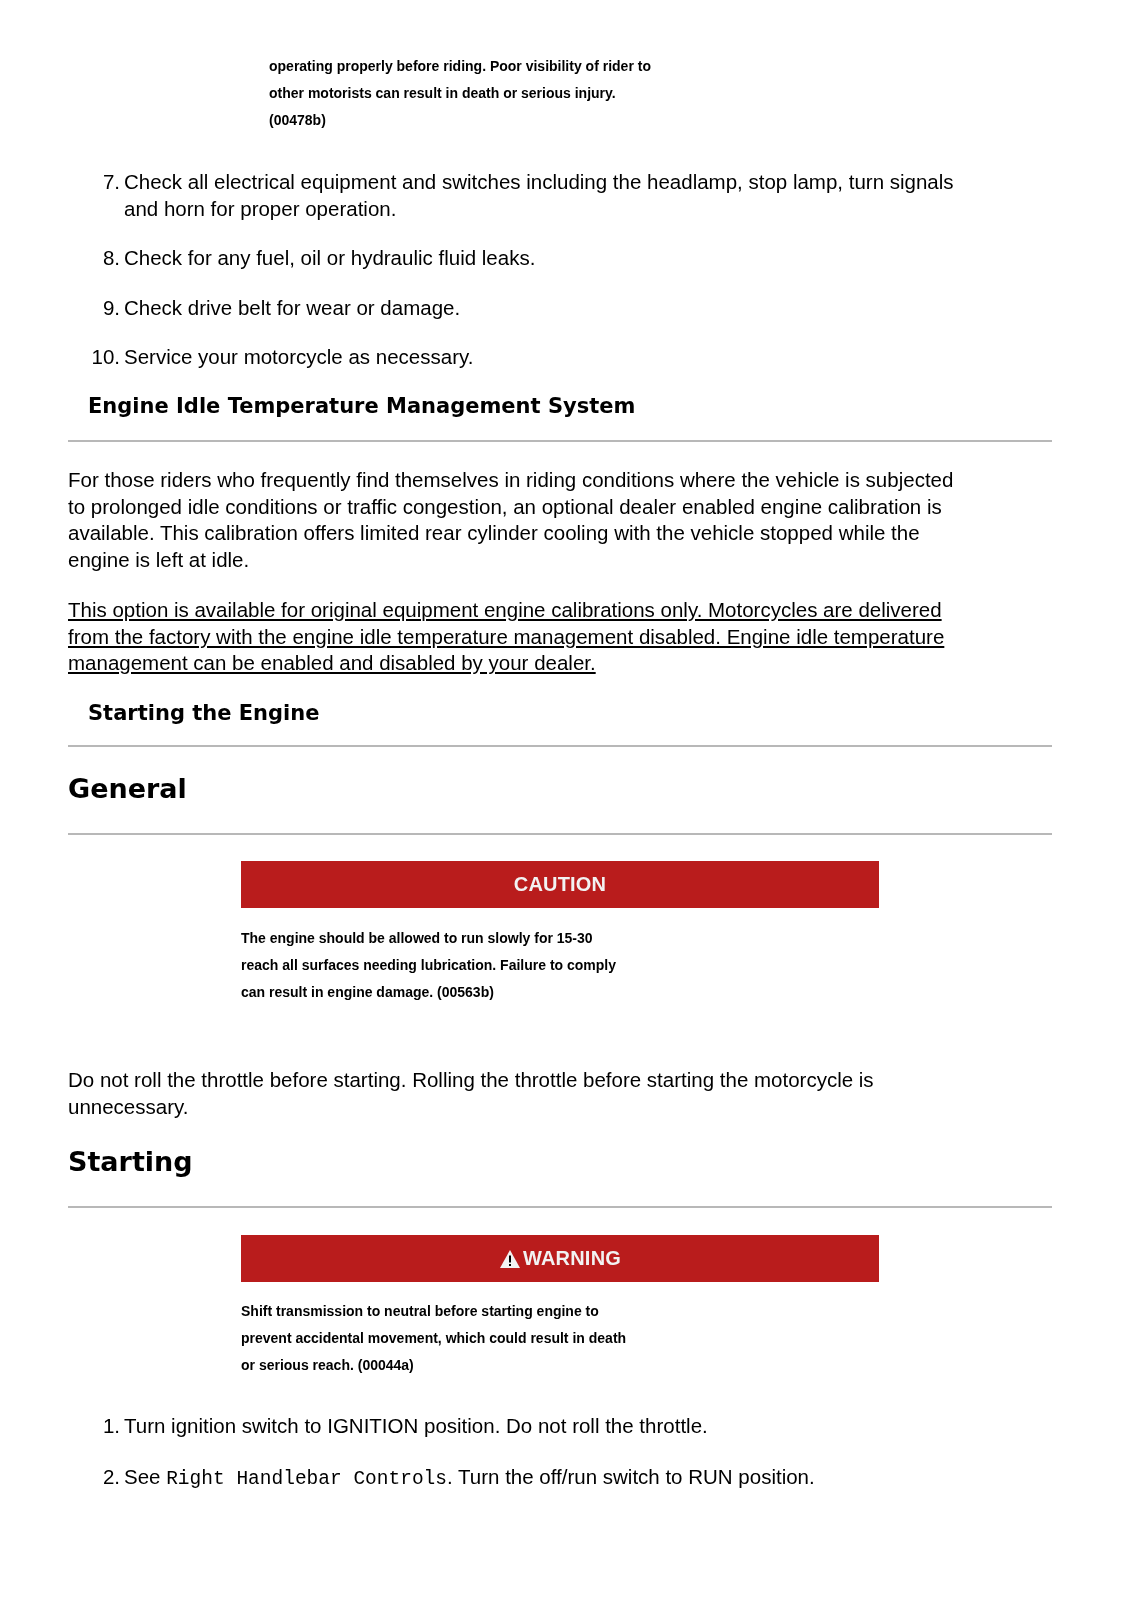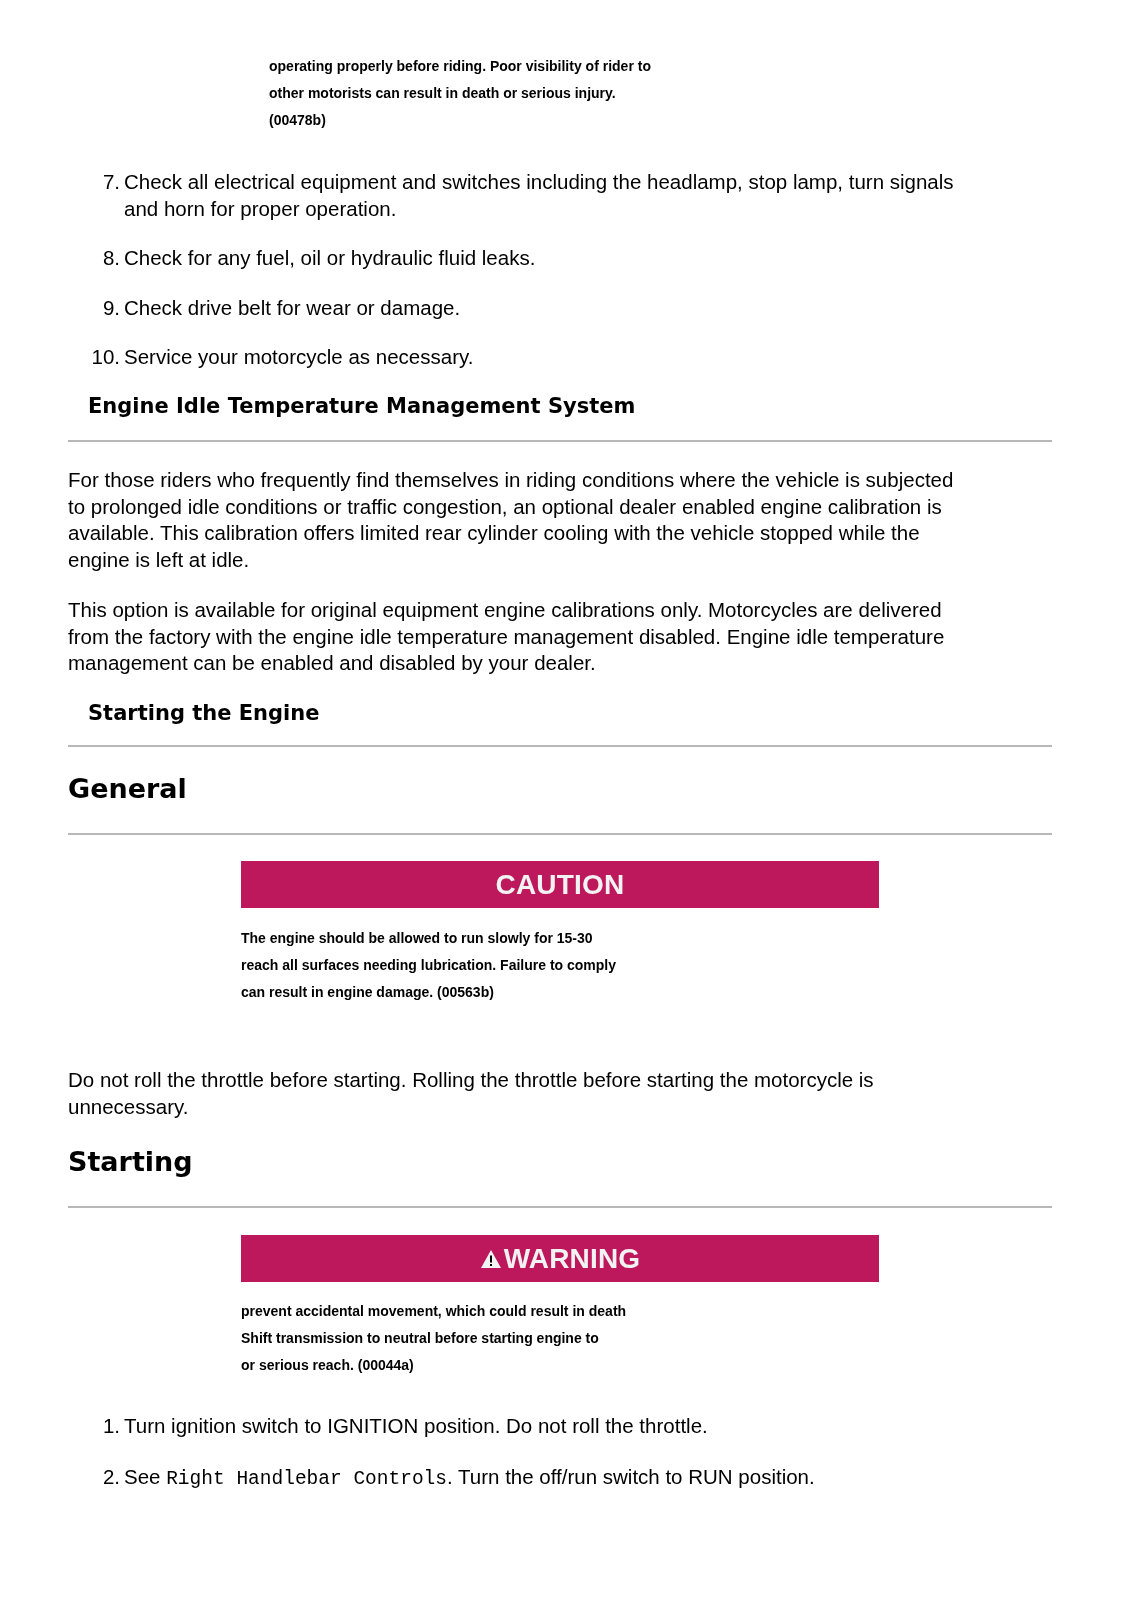--- a/index.html
+++ b/index.html
@@ -5,22 +5,22 @@
   html, body { margin: 0; padding: 0; background: #ffffff; }
   body { width: 1132px; height: 1600px; position: relative; overflow: hidden; color: #000; }
   .abs { position: absolute; }
   .arial { font-family: "Liberation Sans", sans-serif; }
   .verdana { font-family: Liberation Mono, monospace; }
   .body-text { font-size: 20.5px; line-height: 26.5px; }
   .bold-block { font-weight: bold; font-size: 14px; line-height: 27px; }
   .h3 { font-family: "DejaVu Sans", sans-serif; font-weight: bold; font-size: 21px; margin-left: 20px; }
   .h2 { font-family: "DejaVu Sans", sans-serif; font-weight: bold; font-size: 27px; }
   .rule { position: absolute; left: 68px; width: 984px; height: 0; border-top: 2px solid #b8b8b8; }
-  .banner { position: absolute; left: 241px; width: 638px; height: 47px; background: #be185d; color: #f2f2f2;
-            font-family: "Liberation Sans", sans-serif; font-weight: bold; font-size: 28px;
+  .banner { position: absolute; left: 241px; width: 638px; height: 47px; background: #b91c1c; color: #f2f2f2;
+            font-family: "Liberation Sans", sans-serif; font-weight: bold; font-size: 20px;
             display: flex; align-items: center; justify-content: center; letter-spacing: 0.2px; }
   .banner svg { margin-right: 2px; }
   .li { position: absolute; left: 68px; width: 990px; }
   .num { position: absolute; width: 52px; text-align: right; left: 0; }
   .li-text { position: absolute; left: 56px; width: 930px; }
 </style>
 </head>
 <body>
 
 <div class="abs arial bold-block" style="left:269px; top:53px; width:640px;">
@@ -54,21 +54,21 @@
 <div class="abs h3" style="left:68px; top:394px;">Engine Idle Temperature Management System</div>
 <div class="rule" style="top:440px;"></div>
 
 <div class="abs arial body-text" style="left:68px; top:467px; width:1000px;">
   <div>For those riders who frequently find themselves in riding conditions where the vehicle is subjected</div>
   <div>to prolonged idle conditions or traffic congestion, an optional dealer enabled engine calibration is</div>
   <div>available. This calibration offers limited rear cylinder cooling with the vehicle stopped while the</div>
   <div>engine is left at idle.</div>
 </div>
 
-<div class="abs arial body-text" style="left:68px; top:597px; width:1000px;">
+<div class="abs arial body-text" style="left:68px; top:597px; width:1000px;text-decoration:underline;">
   <div>This option is available for original equipment engine calibrations only. Motorcycles are delivered</div>
   <div>from the factory with the engine idle temperature management disabled. Engine idle temperature</div>
   <div>management can be enabled and disabled by your dealer.</div>
 </div>
 
 <div class="abs h3" style="left:68px; top:701px;">Starting the Engine</div>
 <div class="rule" style="top:745px;"></div>
 
 <div class="abs h2" style="left:68px; top:773px;">General</div>
 <div class="rule" style="top:833px;"></div>
@@ -92,22 +92,22 @@
 
 <div class="banner" style="top:1235px;">
   <svg width="22" height="20" viewBox="0 0 22 20">
     <polygon points="11,1 21,19 1,19" fill="#f2f2f2"></polygon>
     <rect x="10" y="6.5" width="2" height="7" fill="#000"></rect>
     <rect x="10" y="15" width="2" height="2" fill="#000"></rect>
   </svg>
   <span>WARNING</span>
 </div>
 <div class="abs arial bold-block" style="left:241px; top:1298px; width:640px;">
+  <div>Shift transmission to neutral before starting engine to</div>
   <div>prevent accidental movement, which could result in death</div>
-  <div>Shift transmission to neutral before starting engine to</div>
   <div>or serious reach. (00044a)</div>
 </div>
 
 <div>
   <div class="li arial body-text" style="top:1413px;">
     <span class="num">1.</span>
     <div class="li-text">Turn ignition switch to IGNITION position. Do not roll the throttle.</div>
   </div>
   <div class="li arial body-text" style="top:1464px;">
     <span class="num">2.</span>

